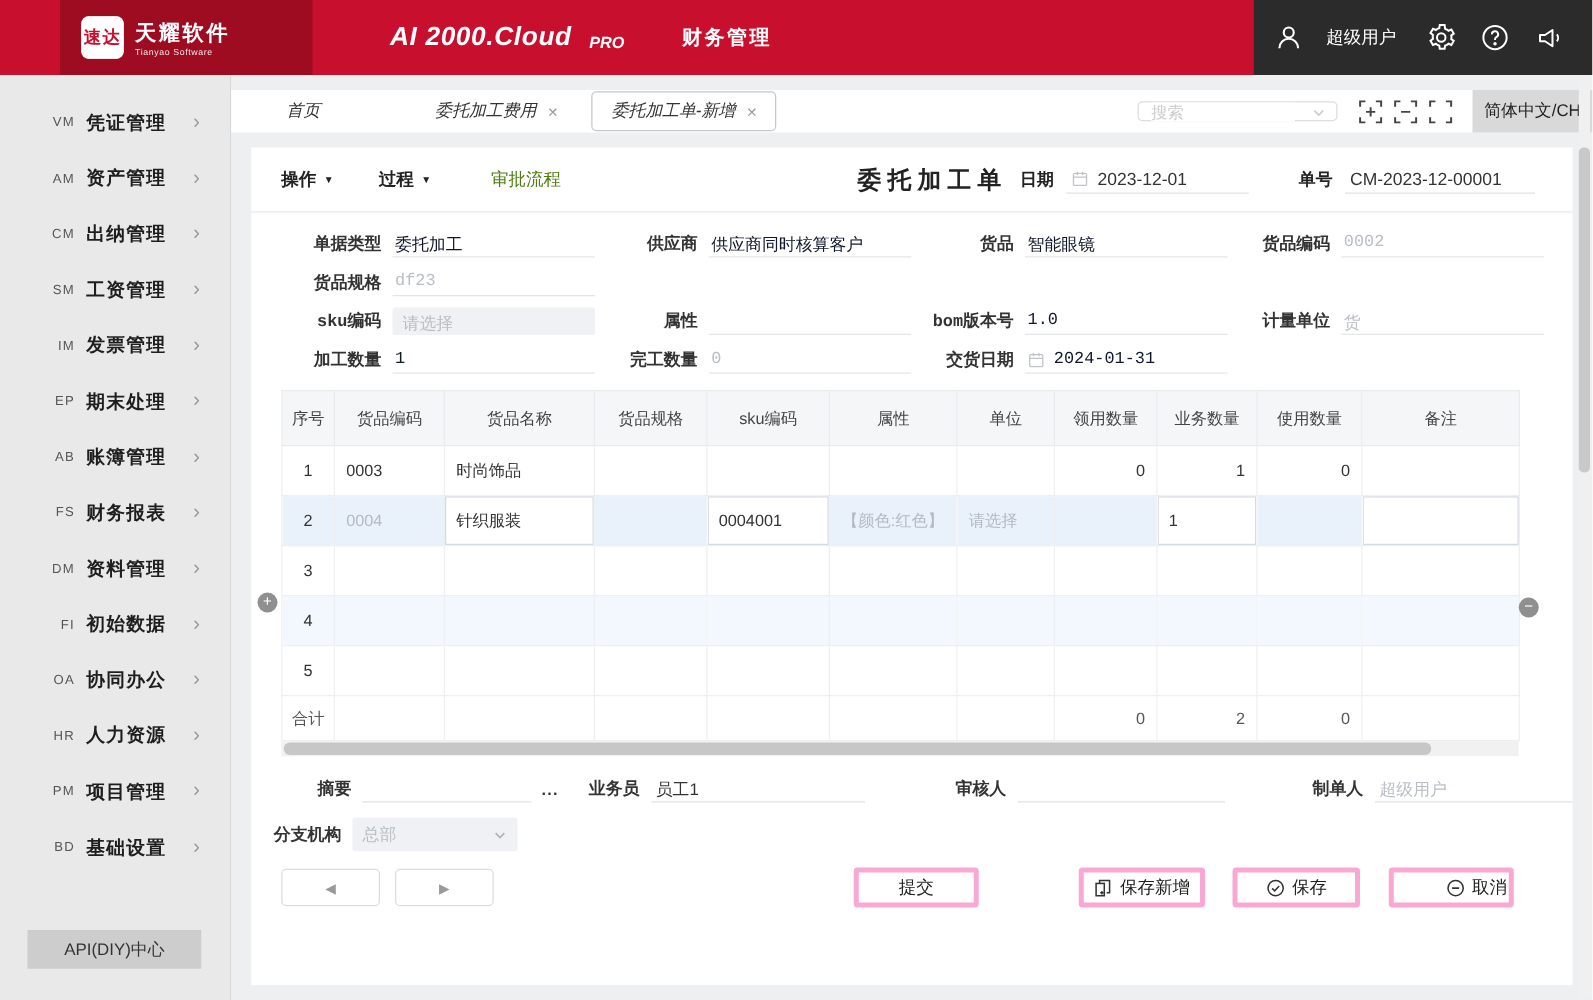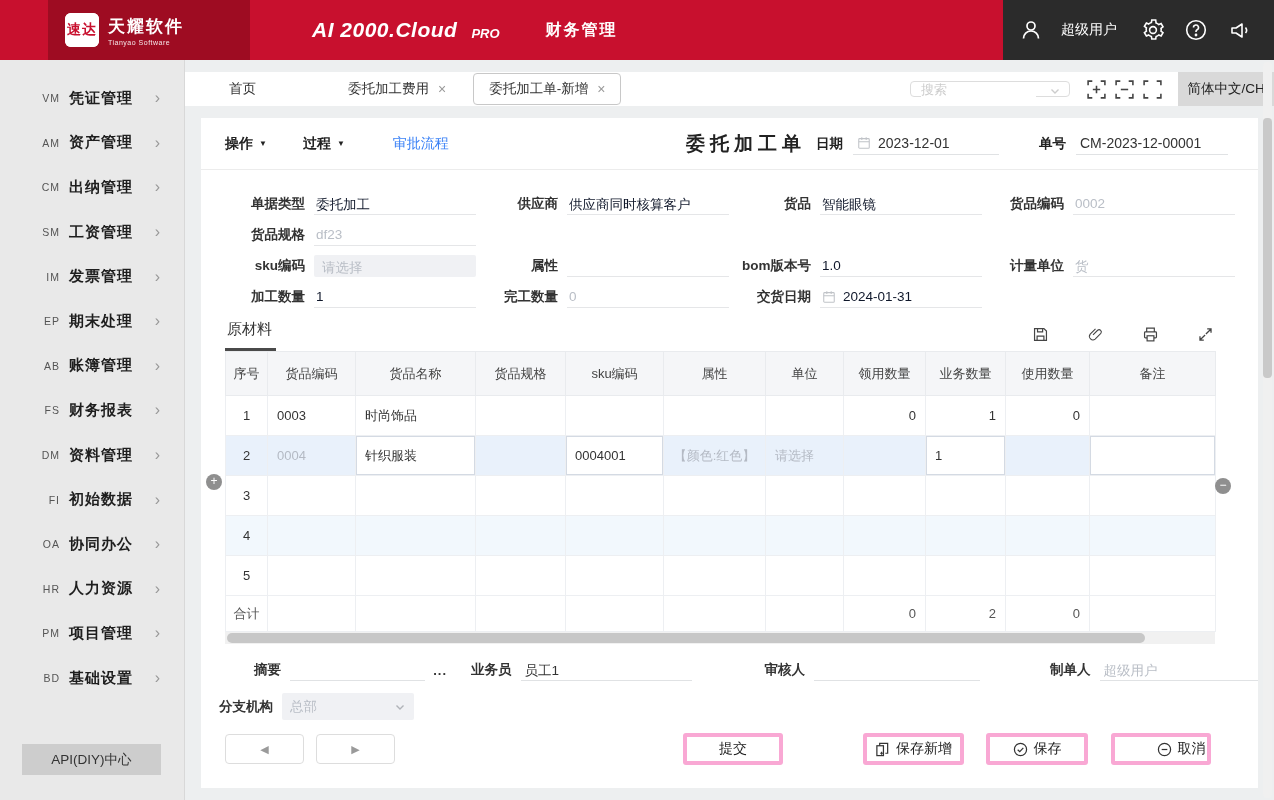--- a/index.html
+++ b/index.html
@@ -26,51 +26,51 @@
   .side-menu { padding-top:16px; }
   .side-item { height:44.6px; display:flex; align-items:center; padding-left:34px; cursor:pointer; }
   .side-code { width:26px; text-align:right; font-size:10.5px; color:#555; letter-spacing:1px; margin-right:9px; flex:none; }
   .side-label { font-size:15px; color:#1e1e1e; font-weight:600; letter-spacing:1px; }
   .side-chev { margin-left:auto; margin-right:24px; color:#999; font-size:16px; line-height:1; }
   .api-box { position:absolute; left:22px; bottom:25px; width:139px; height:31px; background:#cdcdcd; color:#333; font-size:13.5px; display:flex; align-items:center; justify-content:center; }
 
   
   .main { position:absolute; top:60px; left:185px; width:1089px; height:740px; background:#edeff0; }
   .tabbar { margin-top:12px; height:34px; background:#fff; display:flex; align-items:center; padding-left:44px; position:relative; }
-  .tab { display:flex; align-items:center; font-size:13.5px; color:#333; cursor:pointer; white-space:nowrap; }
+  .tab { display:flex; align-items:center; font-size:13.5px; color:#333; cursor:pointer; white-space:nowrap;font-style:italic; }
   .tab:nth-child(2) { margin-left:92px; }
   .tab:nth-child(3) { margin-left:27px; border:1px solid #c8c8c8; border-radius:4px; padding:6px 15px; background:#fff; }
   .tab-x { color:#999; margin-left:9px; font-size:14px; }
   .tab-right { margin-left:auto; display:flex; align-items:center; height:100%; }
   .searchbox { width:160px; height:16px; border:1px solid #ddd; border-radius:4px; display:flex; align-items:center; padding:0 8px 0 10px; background:#fff; }
   .searchbox input { border:none; outline:none; width:115px; font-size:13px; color:#333; font-family:inherit; }
   .searchbox input::placeholder { color:#ccc; }
   .sb-chev { margin-left:auto; color:#ccc; width:12px; height:12px; }
   .wicons { display:flex; align-items:center; gap:7px; margin:0 15px 0 16px; color:#444; }
   .wicon { width:21px; height:21px; }
   .lang { height:100%; width:96px; background:#d9d9d9; color:#222; font-size:13.5px; display:flex; align-items:center; justify-content:center; }
 
   
   .panel { position:relative; margin:12px 16px 0 16px; width:1057px; height:670px; background:#fff; }
   .p-toolbar { height:52px; display:flex; align-items:center; padding:0 26px 0 24px; border-bottom:1px solid #ececec; position:relative; }
   .menu-btn { font-size:14px; font-weight:bold; color:#222; margin-right:36px; cursor:pointer; display:flex; align-items:center; }
   .menu-btn .tri { font-size:8px; margin-left:6px; color:#222; }
-  .link-disabled { color:#3b82f6; font-size:14px; margin-left:12px; }
+  .link-disabled { color:#4d7c0f; font-size:14px; margin-left:12px; }
   .p-title { position:absolute; left:485px; font-size:19px; font-weight:bold; color:#222; letter-spacing:5px; }
   .t-right { margin-left:auto; display:flex; align-items:center; }
   .t-lab { font-size:13.5px; font-weight:bold; color:#222; margin-right:10px; white-space:nowrap; }
   .t-val { display:flex; align-items:center; border-bottom:1px solid #e0e2e4; padding:3px 4px; font-size:14px; color:#333; }
   .t-val.w140 { width:146px; }
   .t-val.w150 { width:152px; margin-right:4px; }
   .t-gap { width:40px; }
   .cal { width:14px; height:14px; color:#c0c3c8; margin-right:7px; flex:none; }
 
   
   .fields { padding:14px 0 4px 22px; }
-  .frow { display:flex; height:31px; align-items:flex-end; }
+  .frow { display:flex; height:31px; align-items:flex-start;font-family:Liberation Mono, monospace; }
   .fcell { width:253px; display:flex; align-items:center; }
   .flabel { min-width:82px; text-align:right; font-size:13.5px; font-weight:bold; color:#333; margin-right:9px; white-space:nowrap; }
   .fval { flex:1; border-bottom:1px solid #e5e6e8; font-size:13.5px; color:#0f172a; padding:3px 2px; height:22px; white-space:nowrap; overflow:hidden; }
   .fval.muted { color:#b9bec6; }
   .fval.box { background:#f0f1f4; border-bottom:none; border-radius:2px; padding:4px 8px; color:#b9bec6; }
   .fval.datefld { display:flex; align-items:center; overflow:visible; }
 
   
   .detail-head { display:flex; align-items:flex-end; padding:8px 44px 0 24px; }
   .dtab { font-size:15px; color:#333; padding:0 4px 9px 2px; border-bottom:3px solid #4a4a4a; cursor:pointer; }
@@ -386,48 +386,20 @@
                 <span class="cal"><svg viewBox="0 0 16 16" fill="none" stroke="currentColor" stroke-width="1.2">
                     <rect x="2" y="3" width="12" height="11" rx="1"></rect>
                     <path d="M2 6.5h12M5.5 1.5v3M10.5 1.5v3"></path>
                   </svg></span>
                 <span>2024-01-31</span>
               </span>
             </div>
         </div>
       </div>
 
-      <div class="detail-head">
-        <div class="dtab">原材料</div>
-        <div class="dicons">
-          <span class="dicon">
-            <svg viewBox="0 0 20 20" fill="none" stroke="#444" stroke-width="1.4">
-                <path d="M3 3h11l3 3v11H3z"></path>
-                <path d="M6.5 3v4h6V3M6 17v-5h8v5"></path>
-              </svg>
-          </span>
-          <span class="dicon">
-            <svg viewBox="0 0 24 24" fill="none" stroke="#444" stroke-width="1.5">
-                <path d="M8.5 12.5 15 6a3.2 3.2 0 0 1 4.5 4.5l-8 8a5 5 0 0 1-7-7l7.5-7.5"></path>
-              </svg>
-          </span>
-          <span class="dicon">
-            <svg viewBox="0 0 20 20" fill="none" stroke="#444" stroke-width="1.4">
-                <path d="M5.5 7V2.5h9V7"></path>
-                <rect x="3" y="7" width="14" height="7" rx="1"></rect>
-                <rect x="6" y="11.5" width="8" height="6" fill="#fff"></rect>
-              </svg>
-          </span>
-          <span class="dicon">
-            <svg viewBox="0 0 20 20" fill="none" stroke="#444" stroke-width="1.5">
-                <path d="M12 3.5h4.5V8M16.5 3.5l-6 6M8 16.5H3.5V12M3.5 16.5l6-6"></path>
-              </svg>
-          </span>
-        </div>
-      </div>
 
       <div class="grid-wrap">
         <table class="grid" id="grid">
           <colgroup>
             <col style="width:42px">
               <col style="width:88px">
               <col style="width:120px">
               <col style="width:90px">
               <col style="width:98px">
               <col style="width:102px">

